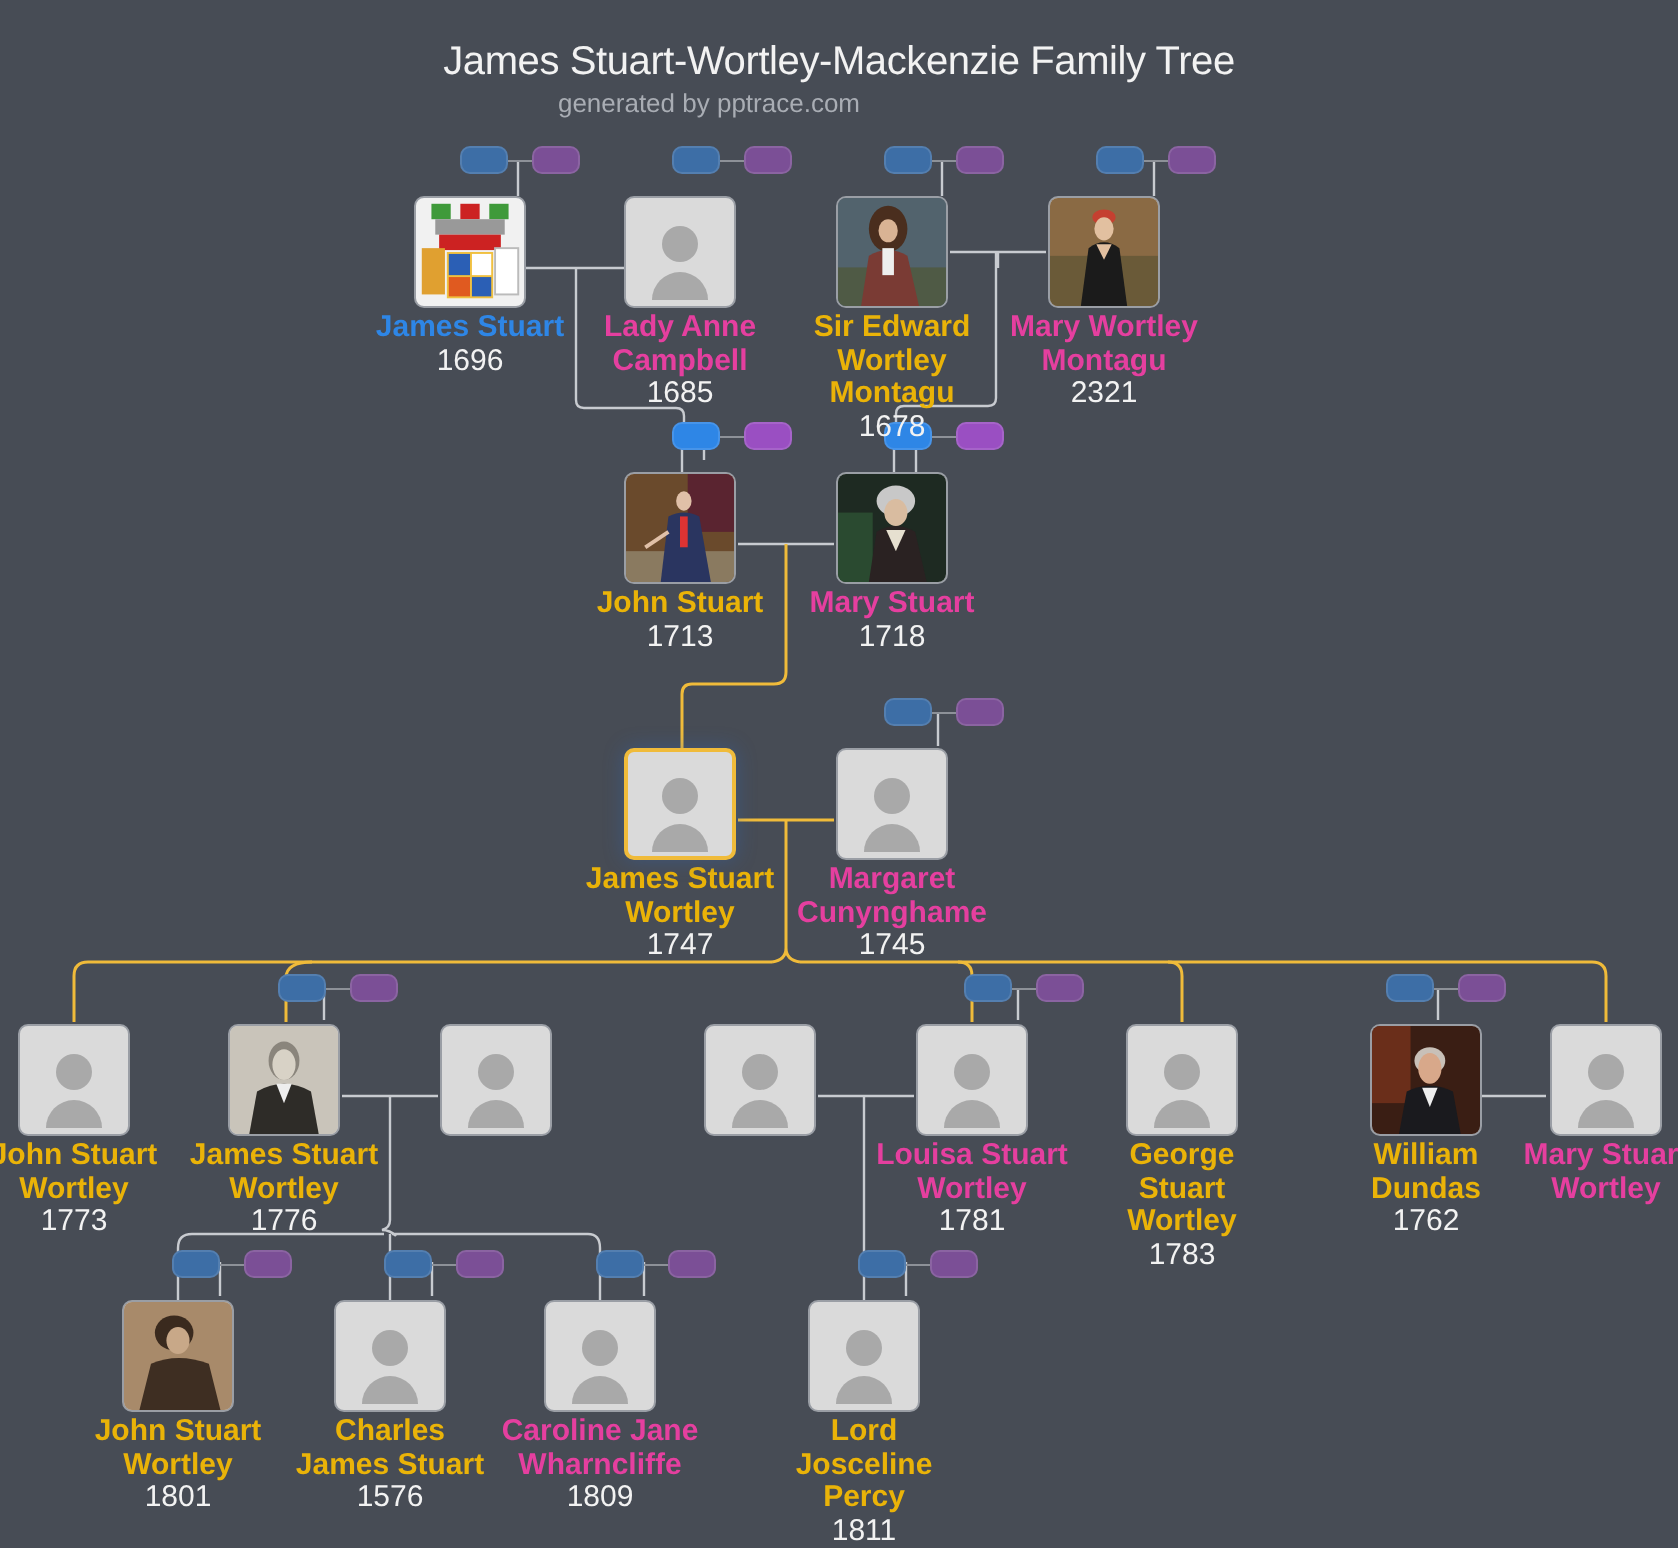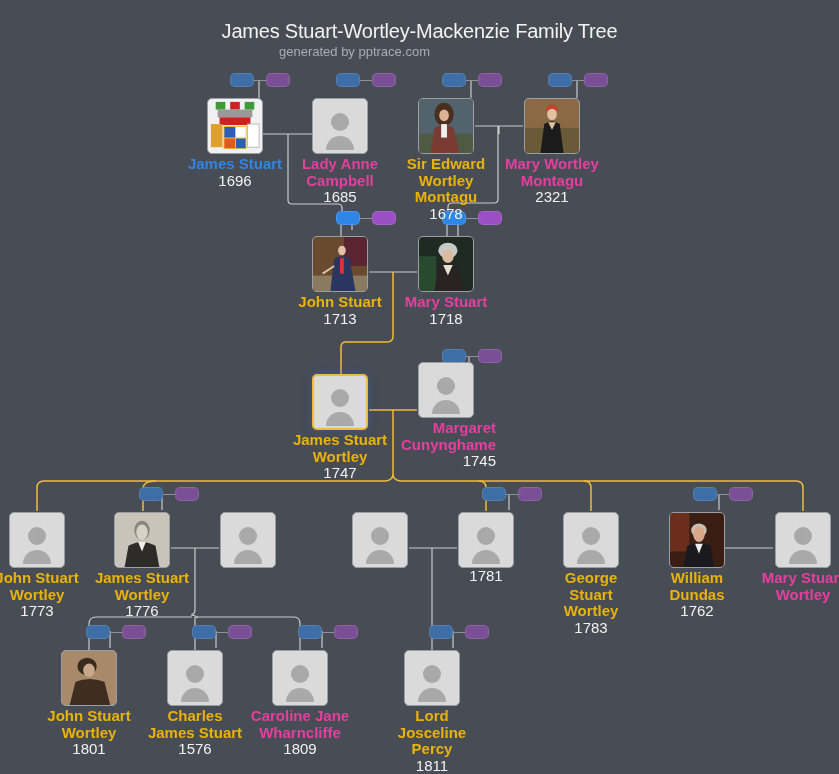--- a/index.html
+++ b/index.html
@@ -268,21 +268,21 @@
 
 <div class="person" style="left:290px;top:374px;">
   <div class="photo sel" style="box-shadow:0 0 10px rgba(46,110,200,0.35);">
       <div class="head"></div>
       <div class="shoulders"></div>
     </div>
   <div class="name m">James Stuart Wortley</div>
   <div class="year">1747</div>
 </div>
 
-<div class="person" style="left:396px;top:362px;text-align:right;">
+<div class="person" style="left:396px;top:374px;">
   <div class="photo">
       <div class="head"></div>
       <div class="shoulders"></div>
     </div>
   <div class="name f">Margaret Cunynghame</div>
   <div class="year">1745</div>
 </div>
 
 <div class="person" style="left:-13px;top:512px;">
   <div class="photo">
@@ -319,33 +319,34 @@
       <div class="head"></div>
       <div class="shoulders"></div>
     </div>
 </div>
 
 <div class="person" style="left:436px;top:512px;">
   <div class="photo">
       <div class="head"></div>
       <div class="shoulders"></div>
     </div>
+  <div class="name f">Louisa Stuart Wortley</div>
   <div class="year">1781</div>
 </div>
 
 <div class="person" style="left:541px;top:512px;">
   <div class="photo">
       <div class="head"></div>
       <div class="shoulders"></div>
     </div>
   <div class="name m">George Stuart Wortley</div>
   <div class="year">1783</div>
 </div>
 
-<div class="person" style="left:647px;top:512px;text-align:center;">
+<div class="person" style="left:663px;top:512px;text-align:center;">
   <div class="photo">
     <svg class="portrait" viewBox="0 0 56 56">
       <rect width="56" height="56" fill="#3a1e14"></rect>
         <rect x="0" y="0" width="20" height="40" fill="#6a2e1a"></rect>
       <ellipse cx="30" cy="18" rx="8" ry="7" fill="#c8c0b8"></ellipse>
         <ellipse cx="30" cy="22" rx="6" ry="8" fill="#d8a88a"></ellipse>
       <path d="M14 56 L18 34 Q30 28 42 34 L46 56 Z" fill="#1a1a1e"></path>
         <path d="M26 32 L30 42 L34 32 Z" fill="#eee"></path>
     </svg>
   </div>

